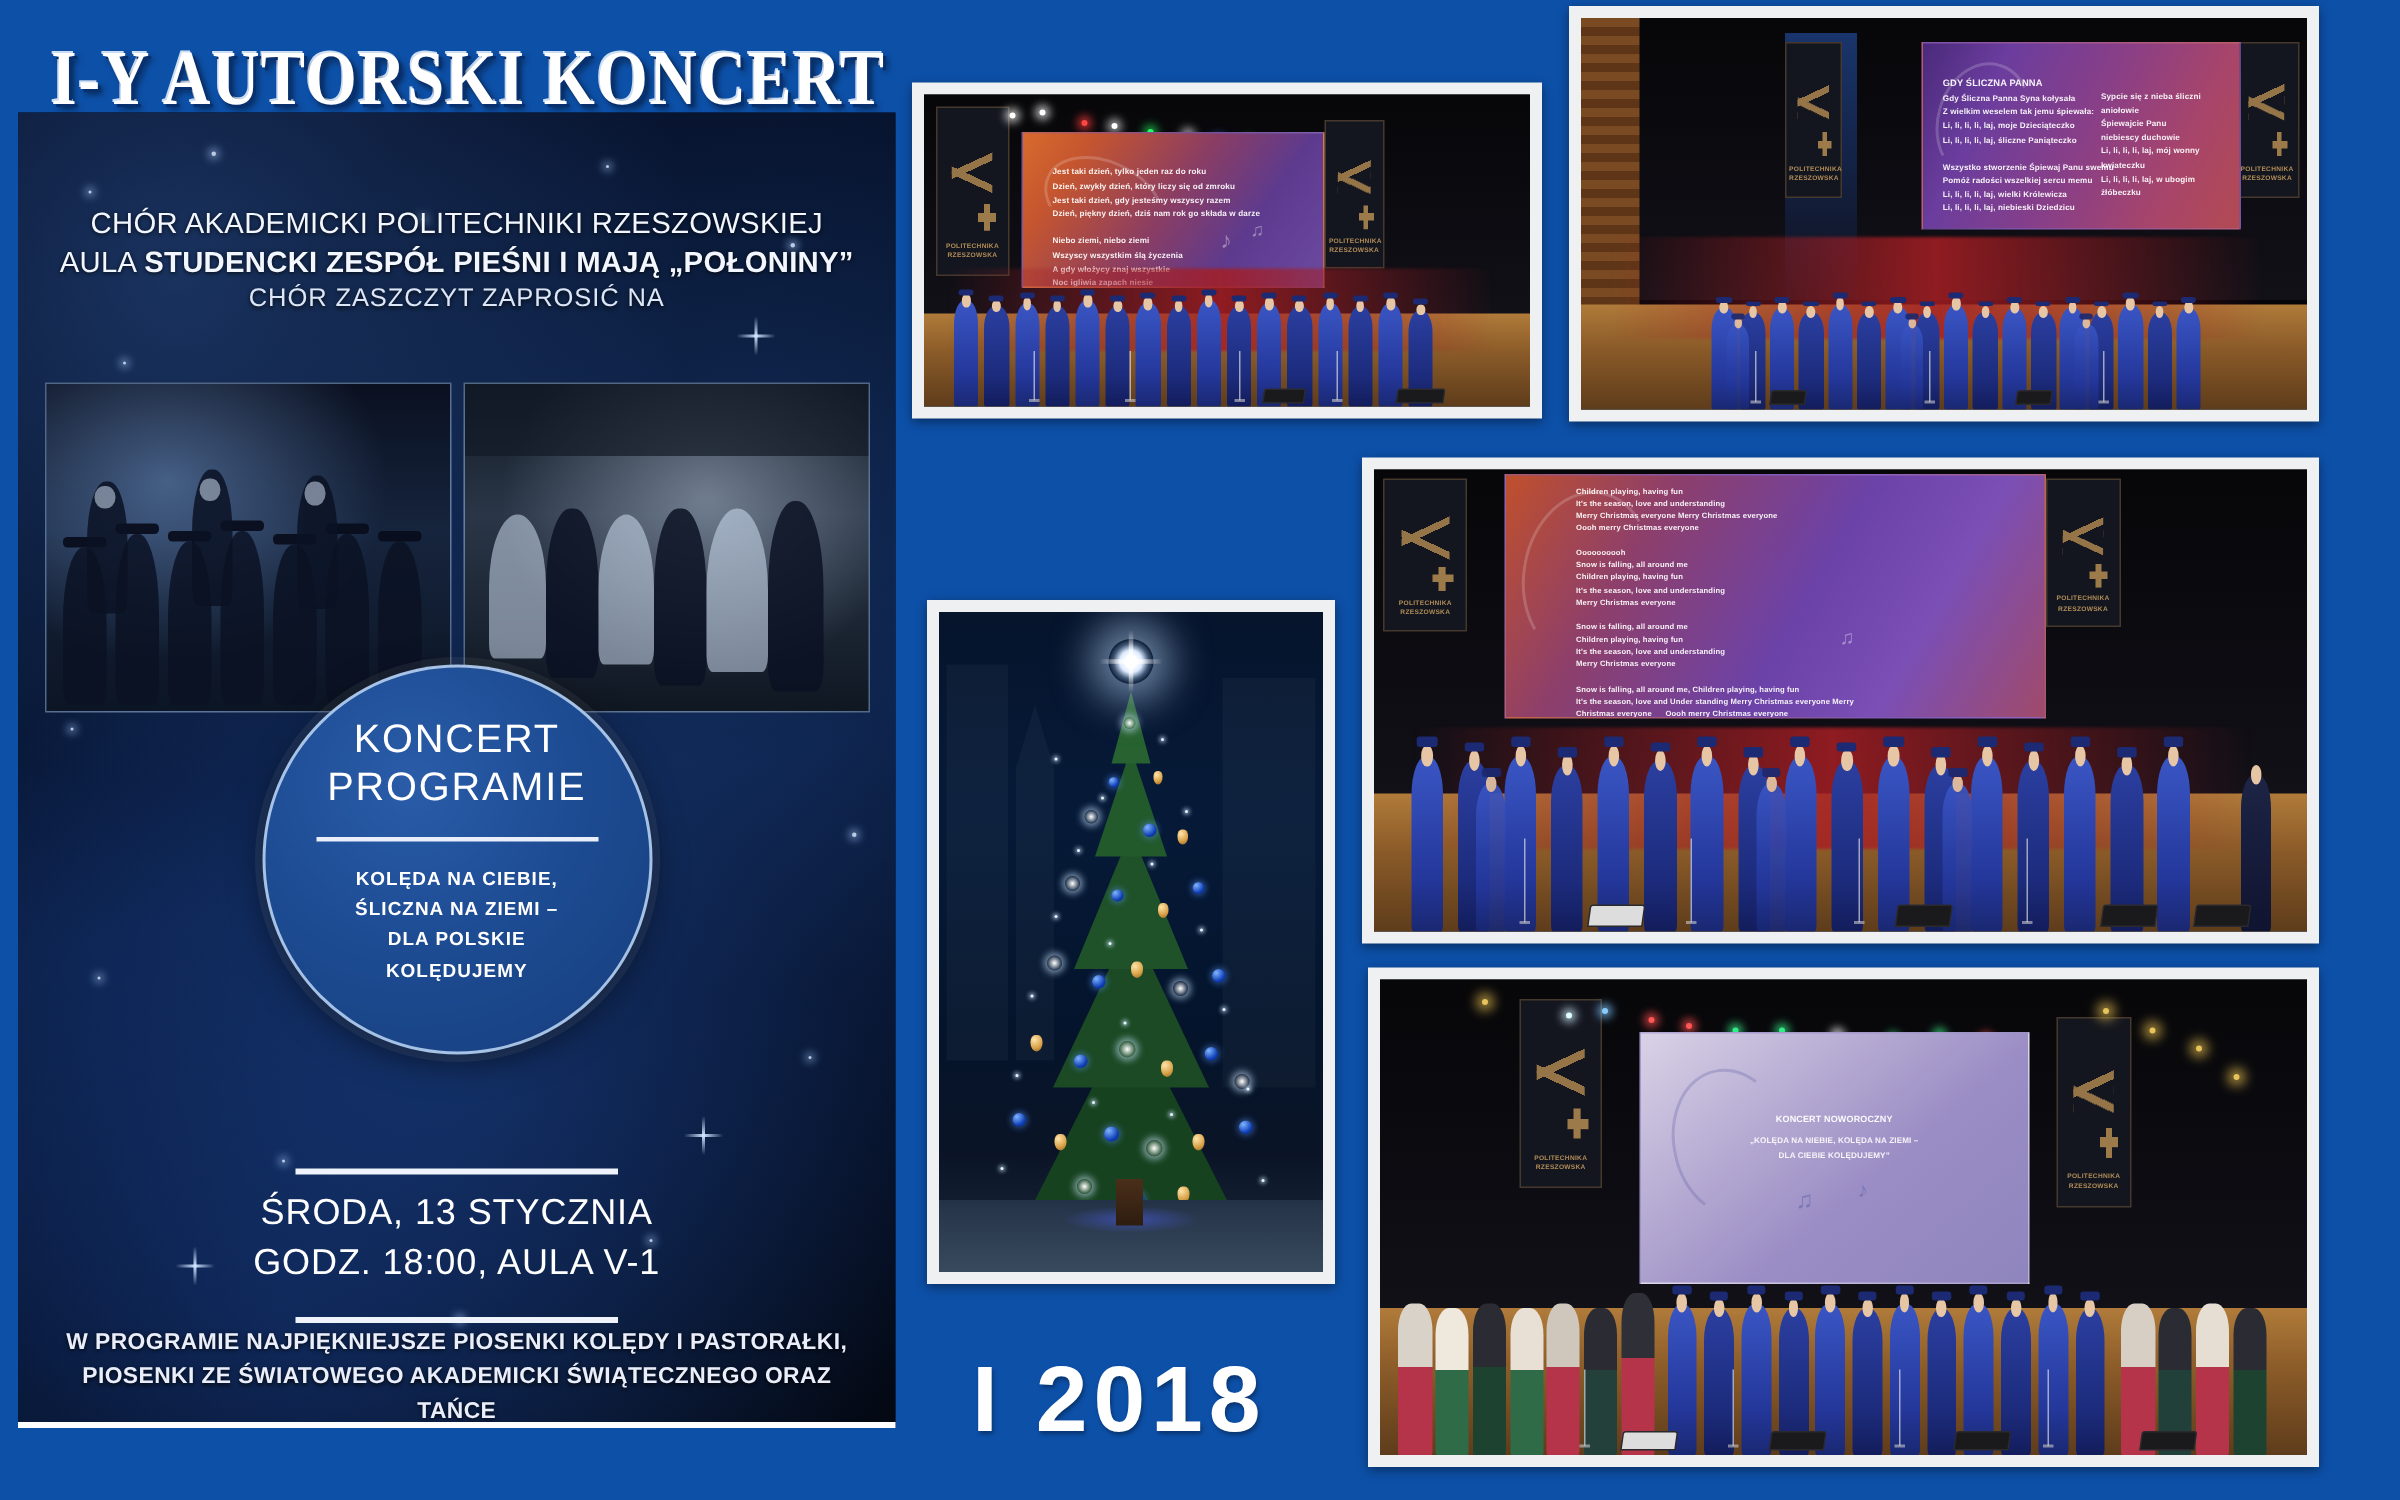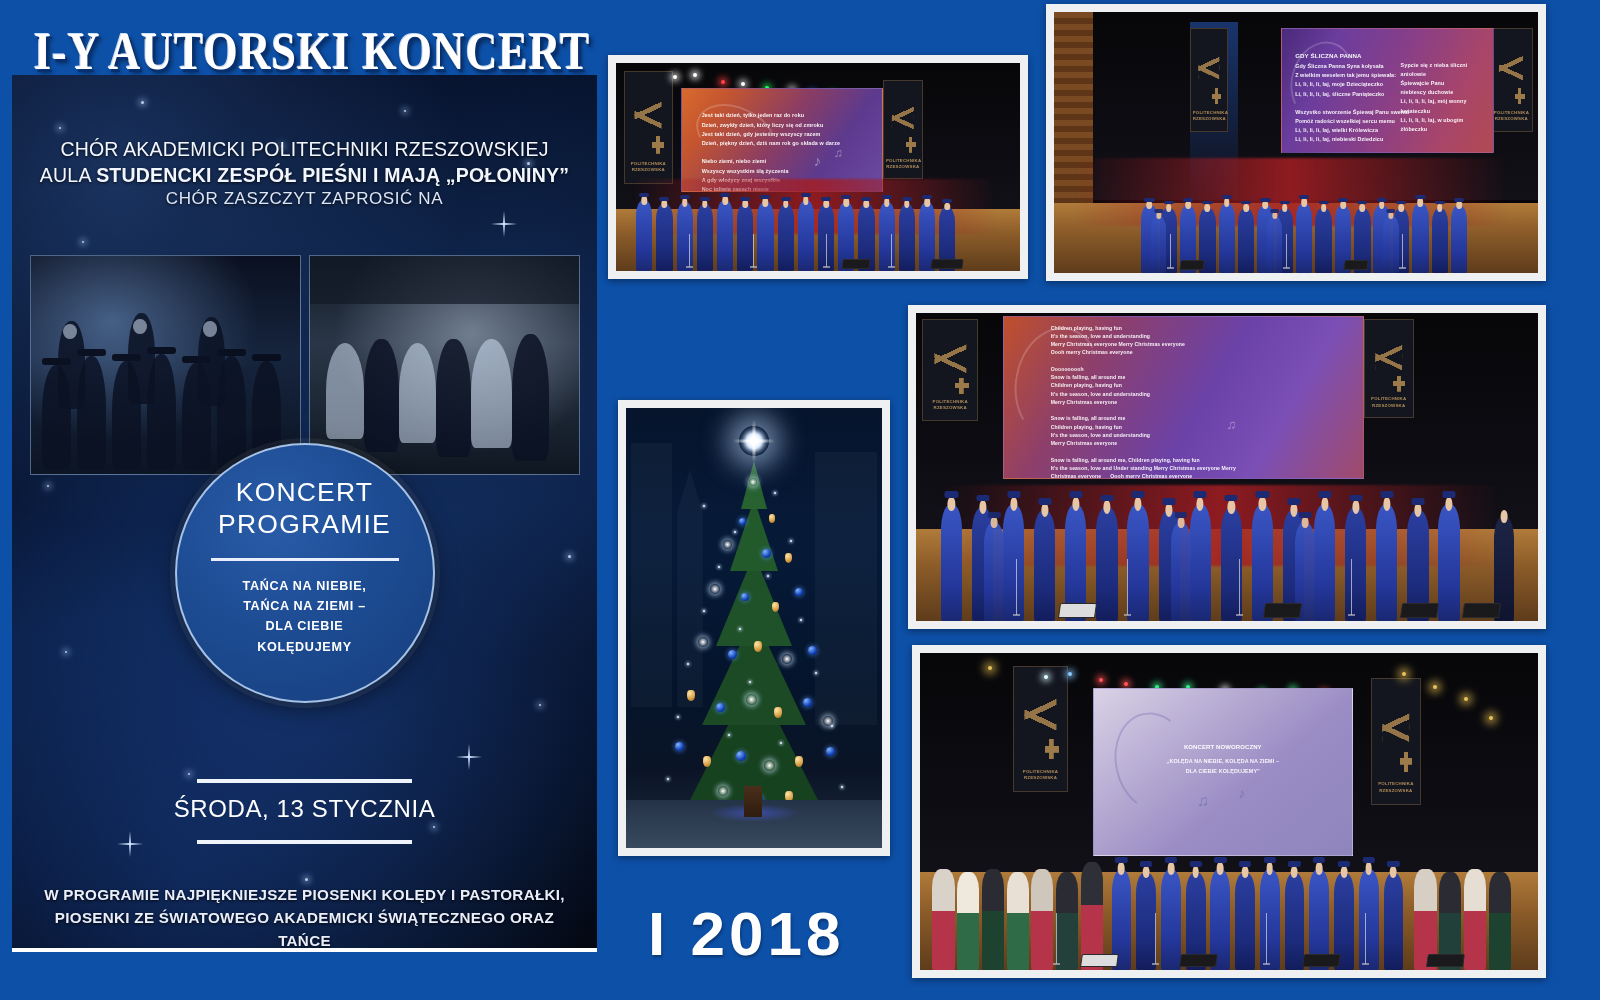--- a/index.html
+++ b/index.html
@@ -277,29 +277,30 @@
       <span class="silh light" style="left:60%; bottom:12%; width:15%; height:50%; border-radius:50% 50% 10% 10%;"></span>
       <span class="silh" style="left:75%; bottom:6%;  width:14%; height:58%;"></span>
       <span class="silh" style="left:0%; top:0%; width:100%; height:22%; border-radius:0; background:rgba(18,26,38,.7);"></span>
     </div>
   </div>
 
   <div class="circle">
     <div class="circle-title">KONCERT</div>
     <div class="circle-title">PROGRAMIE</div>
     <div class="circle-rule"></div>
-    <div class="circle-sub">TAŃCA NA NIEBIE,</div>
-    <div class="circle-sub">TAŃCA NA ZIEMI –</div>
-    <div class="circle-sub">DLA CIEBIE</div>
+    <div class="circle-sub">KOLĘDA NA CIEBIE,</div>
+    <div class="circle-sub">ŚLICZNA NA ZIEMI –</div>
+    <div class="circle-sub">DLA POLSKIE</div>
     <div class="circle-sub">KOLĘDUJEMY</div>
   </div>
 
   <div class="datebox">
     <div class="dt-rule"></div>
     <div class="dt-line">ŚRODA, 13 STYCZNIA</div>
+    <div class="dt-line2">GODZ. 18:00, AULA V-1</div>
     <div class="dt-rule b"></div>
   </div>
 
   <div class="program">
     <div>W PROGRAMIE NAJPIĘKNIEJSZE PIOSENKI KOLĘDY I PASTORAŁKI,</div>
     <div>PIOSENKI ZE ŚWIATOWEGO AKADEMICKI ŚWIĄTECZNEGO ORAZ TAŃCE</div>
   </div>
 </div>
 
 <div class="frame" id="photo-concert-1">

